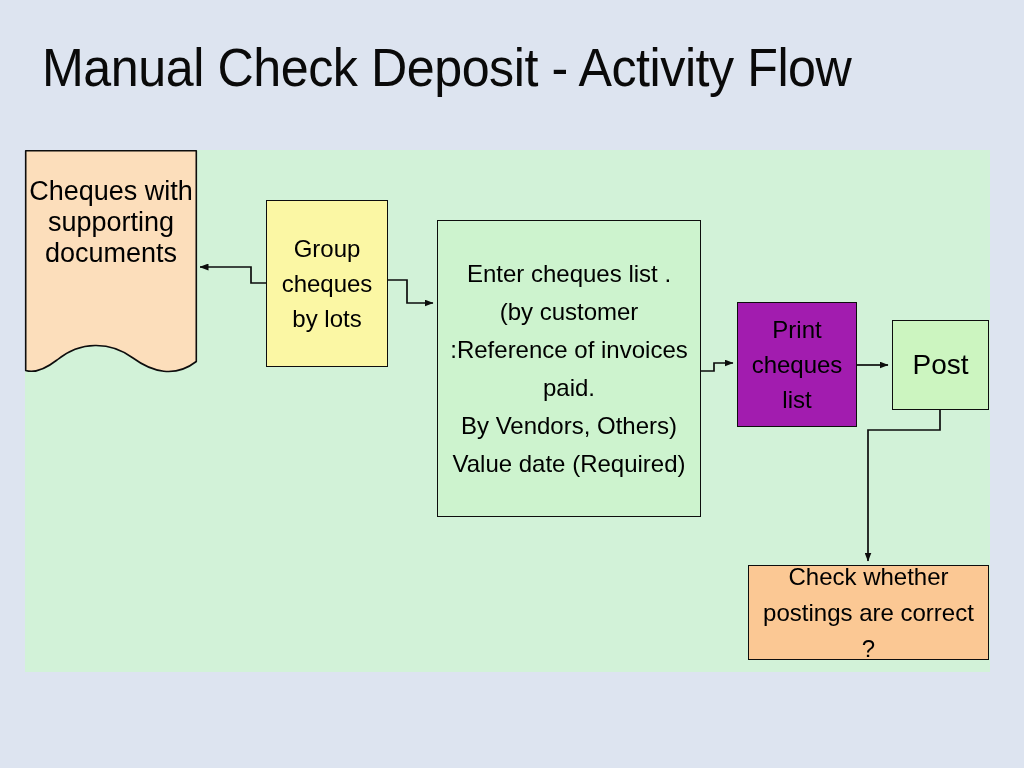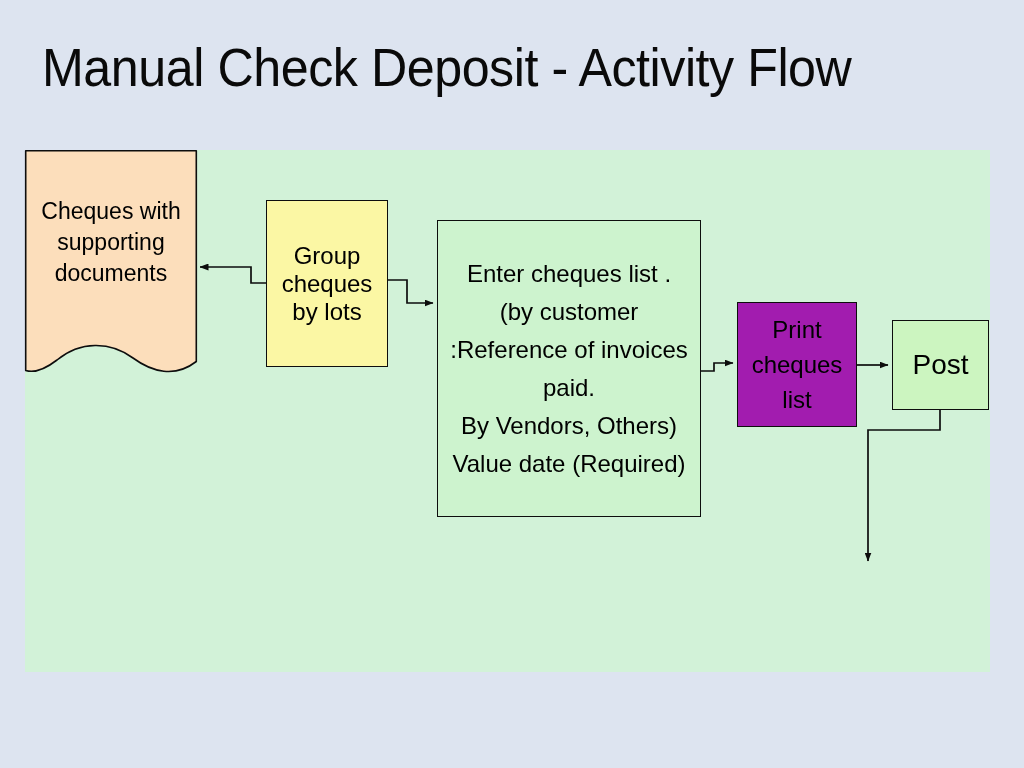--- a/index.html
+++ b/index.html
@@ -78,33 +78,33 @@
     position: absolute;
     left: 25px;
     top: 150px;
     width: 172px;
     height: 222px;
     display: flex;
     align-items: flex-start;
     justify-content: center;
     text-align: center;
     color: #000;
-    font-size: 23px;
+    font-size: 27px;
     line-height: 31px;
-    padding-top: 46px;
+    padding-top: 26px;
     box-sizing: border-box;
   }
   #node-group-cheques {
     left: 266px;
     top: 200px;
     width: 122px;
     height: 167px;
     background: #fbf7a4;
     font-size: 24px;
-    line-height: 28px;
+    line-height: 35px;
   }
   #node-enter-cheques {
     left: 437px;
     top: 220px;
     width: 264px;
     height: 297px;
     background: #cdf3ce;
     font-size: 24px;
     line-height: 38px;
   }
@@ -191,14 +191,18 @@
   <div class="node" id="node-print-cheques">
     <span class="node-text">Print
 cheques
 list</span>
   </div>
 
   <div class="node" id="node-post">
     <span class="node-text">Post</span>
   </div>
 
+  <div class="node" id="node-check-postings">
+    <span class="node-text">Check whether
+postings are correct ?</span>
+  </div>
 
 </div>
 
 </body></html>

